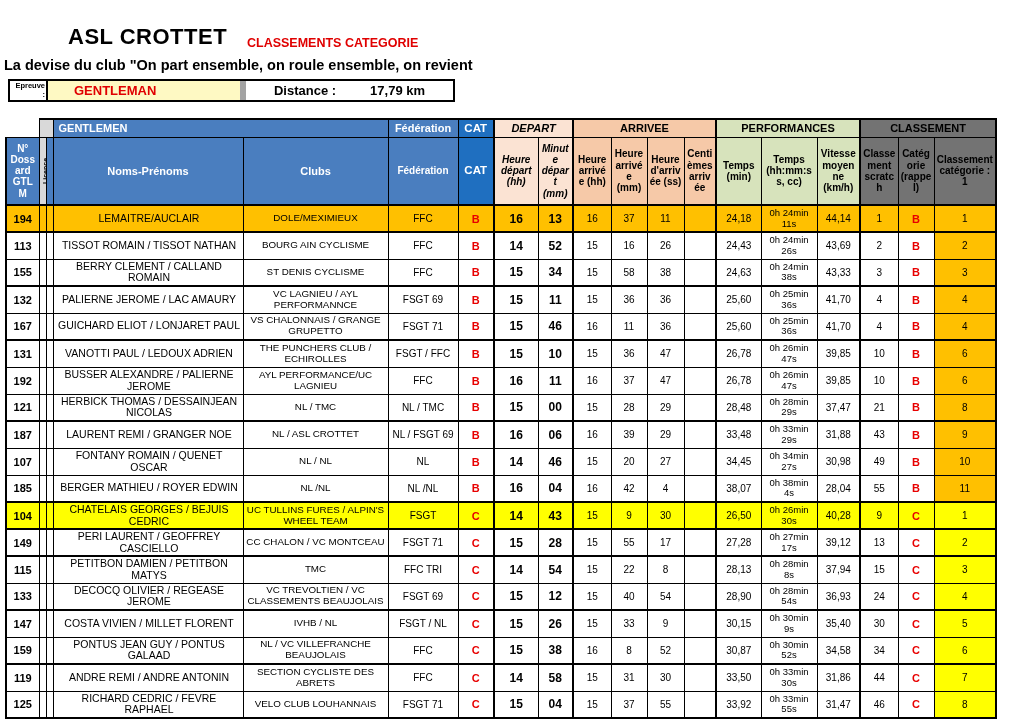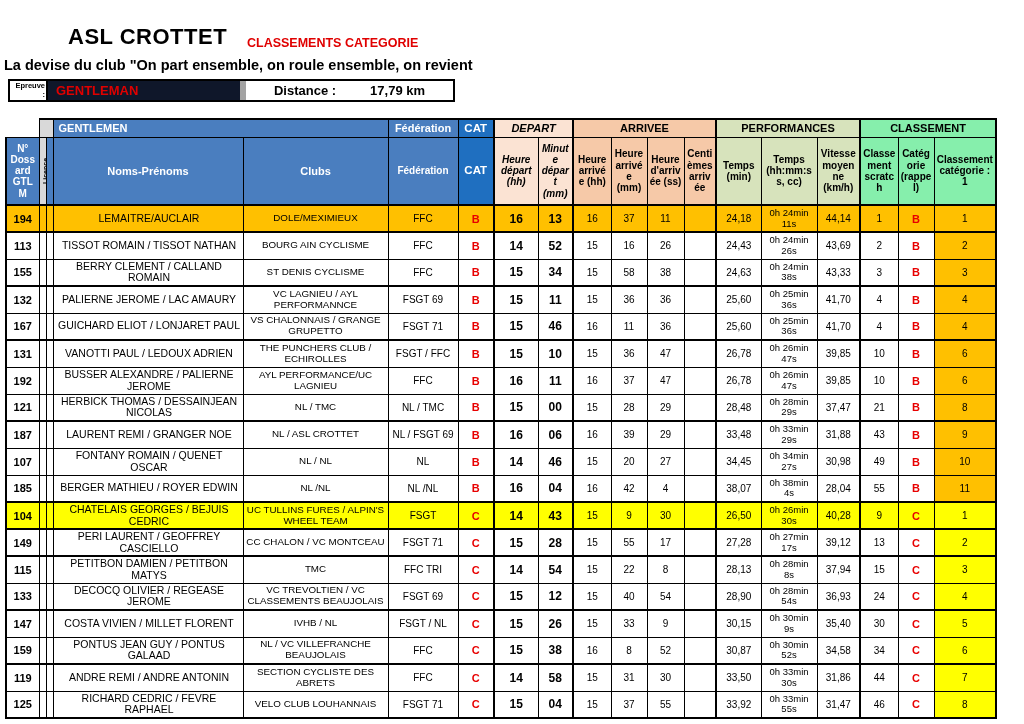--- a/index.html
+++ b/index.html
@@ -13,22 +13,22 @@
   .motto{position:absolute;left:4px;top:57px;font-size:14.5px;font-weight:bold;}
   .topbox{
     position:absolute;left:8px;top:79px;width:447px;height:23px;
     border:2px solid #000;display:flex;box-sizing:border-box;text-align:right;
   }
   .epreuve-label{
     width:38px;border-right:2px solid #000;font-size:7.5px;font-weight:bold;
     line-height:1.15;padding:1px 1px 0 2px;word-break:break-all;box-sizing:border-box;
   }
   .event-name{
-    flex:0 0 192px;background:#0f172a;color:#e00000;font-weight:bold;font-size:13px;
-    display:flex;align-items:center;padding-left:8px;box-sizing:border-box;
+    flex:0 0 192px;background:#fef9c3;color:#e00000;font-weight:bold;font-size:13px;
+    display:flex;align-items:center;padding-left:26px;box-sizing:border-box;
   }
   .distance-cell{
     flex:1;border-left:6px solid #a3a3a3;display:flex;align-items:center;justify-content:center;
     gap:34px;font-size:13px;font-weight:bold;box-sizing:border-box;
   }
   
   table.results{
     position:absolute;left:5px;top:118px;width:990px;
     border-collapse:collapse;table-layout:fixed;
   }
@@ -41,21 +41,21 @@
   tr.hrow1 th{font-size:11px;border-top:2.5px solid #000;}
   tr.hrow2{height:68px;}
   tr.hrow2 th{font-size:10px;border-bottom:2.5px solid #000;}
   th.ghost{background:#fff;border:none !important;}
   .th-blue{background:#4a7ebf;color:#fff;}
   .th-cat{background:#1f6fc0;color:#fff;font-size:11.5px !important;}
   .th-gray{background:#d9d9d9;}
   .g-dep{background:#fbe3d3;font-style:italic;}
   .g-arr{background:#f6c9a8;}
   .g-perf{background:#d7e3bc;}
-  .g-class{background:#86efac;}
+  .g-class{background:#737373;}
   .gent{text-align:left !important;padding-left:5px !important;}
   .vert{
     writing-mode:vertical-rl;transform:rotate(180deg);font-size:7px;line-height:7px;
     height:56px;margin:0 auto;overflow:hidden;font-weight:bold;display:block;
   }
   
   .results td{font-size:10px;height:27px;}
   tr.drow{height:27px;}
   .td-dossard{font-weight:bold;font-size:11px !important;}
   .td-noms{text-align:center;padding-left:4px !important;font-size:10.5px !important;line-height:1.1;}

